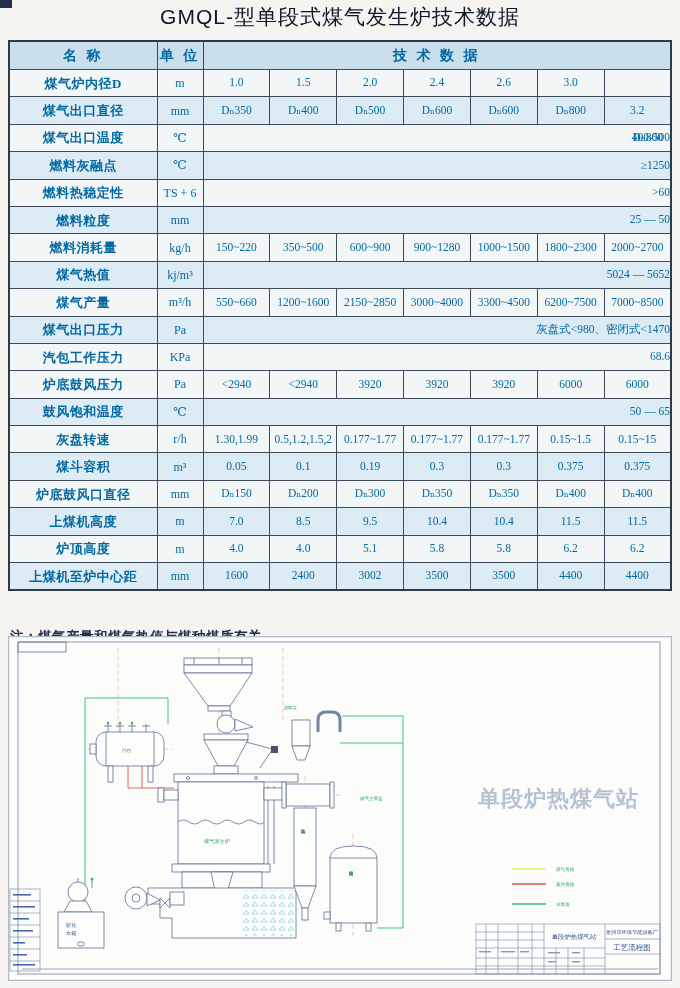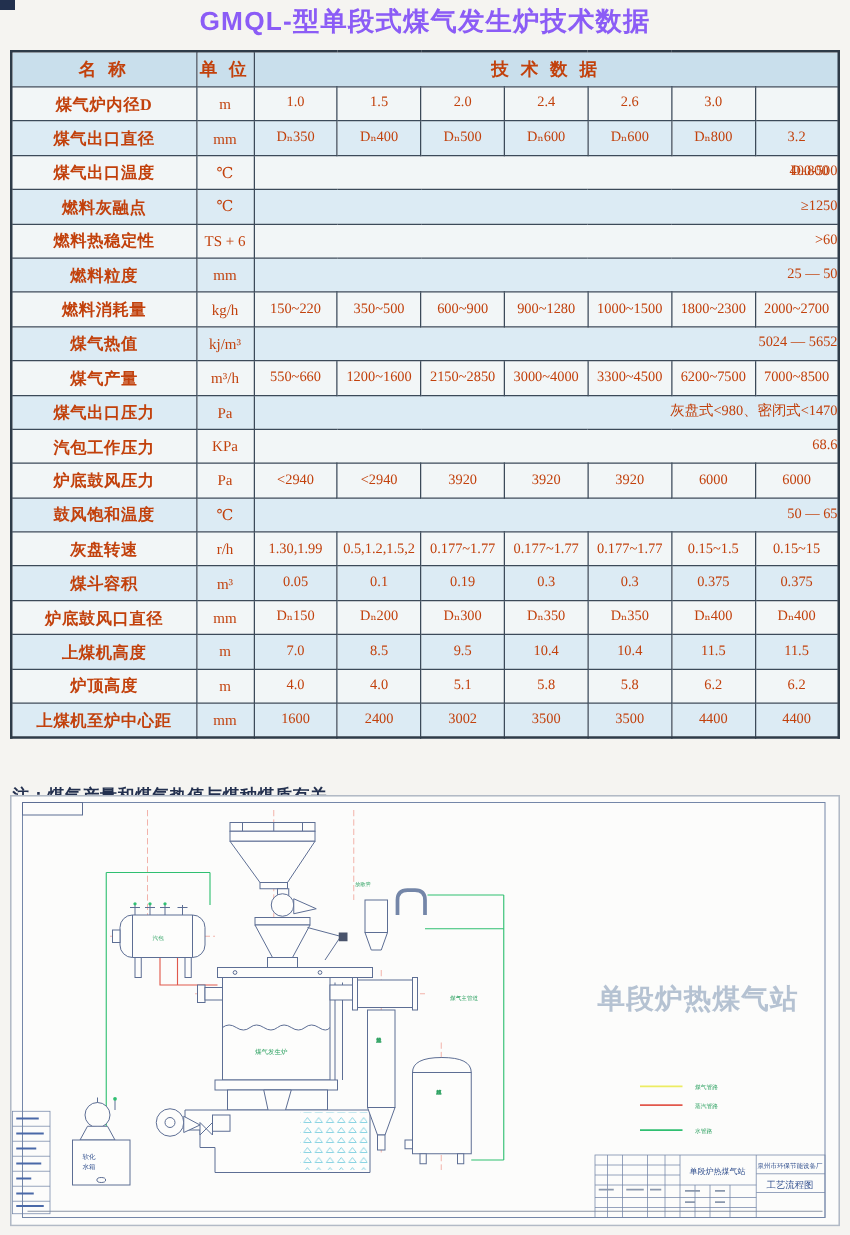--- a/index.html
+++ b/index.html
@@ -4,27 +4,27 @@
 <style>
   html,body{margin:0;padding:0;}
   body{
     width:680px;height:988px;position:relative;overflow:hidden;
     background:#f5f4f1;
     font-family:"Liberation Sans","DejaVu Sans",sans-serif;
   }
   .corner-mark{position:absolute;left:0;top:0;width:12px;height:8px;background:#22304e;}
   .page-title{
     position:absolute;top:3px;left:0;width:680px;text-align:center;
-    font-size:21px;font-weight:bold;color:#8b5cf6;letter-spacing:1px;margin:0;
+    font-size:21px;font-weight:normal;color:#0f172a;letter-spacing:1px;margin:0;
   }
   .spec-wrap{position:absolute;left:8px;top:40px;width:664px;}
   table.spec{
     border-collapse:collapse;width:664px;table-layout:fixed;
     font-family:"Liberation Serif","DejaVu Serif",serif;
-    color:#c2410c;background:#f3f7f9;
+    color:#0369a1;background:#f3f7f9;
     border:2px solid #2e3b48;
   }
   table.spec th, table.spec td{
     border:1px solid #3c4a59;padding:0;text-align:center;vertical-align:middle;
     overflow:hidden;white-space:nowrap;
   }
   table.spec th{height:27px;font-size:14px;font-weight:bold;background:#c9dfec;letter-spacing:3px;}
   table.spec td{height:26.4px;font-size:11.5px;line-height:1;}
   table.spec td.c-name{font-size:13px;font-weight:bold;letter-spacing:0.5px;}
   table.spec td.c-unit{font-size:12px;}

